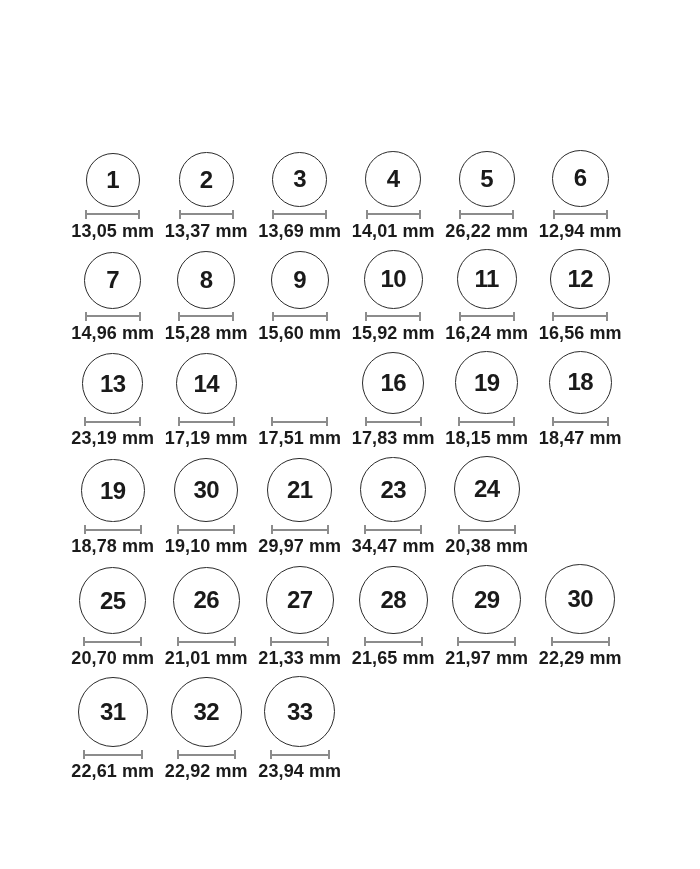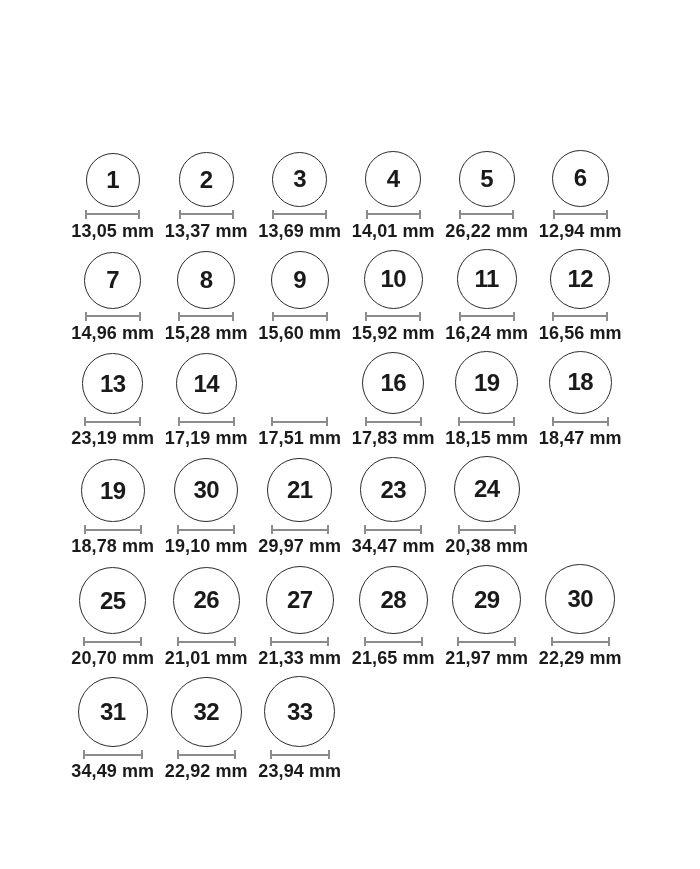--- a/index.html
+++ b/index.html
@@ -413,21 +413,21 @@
       <div class="row">
         <div class="item">
           <div class="circle" style="width:70.1px;height:70.1px">
             <span class="num">31</span>
           </div>
           <div class="ruler" style="width:59.5px">
             <span class="tick left"></span>
             <span class="line"></span>
             <span class="tick right"></span>
           </div>
-          <div class="mm">34,49 mm</div>
+          <div class="mm">22,61 mm</div>
         </div>
         <div class="item">
           <div class="circle" style="width:70.6px;height:70.6px">
             <span class="num">32</span>
           </div>
           <div class="ruler" style="width:59.5px">
             <span class="tick left"></span>
             <span class="line"></span>
             <span class="tick right"></span>
           </div>

